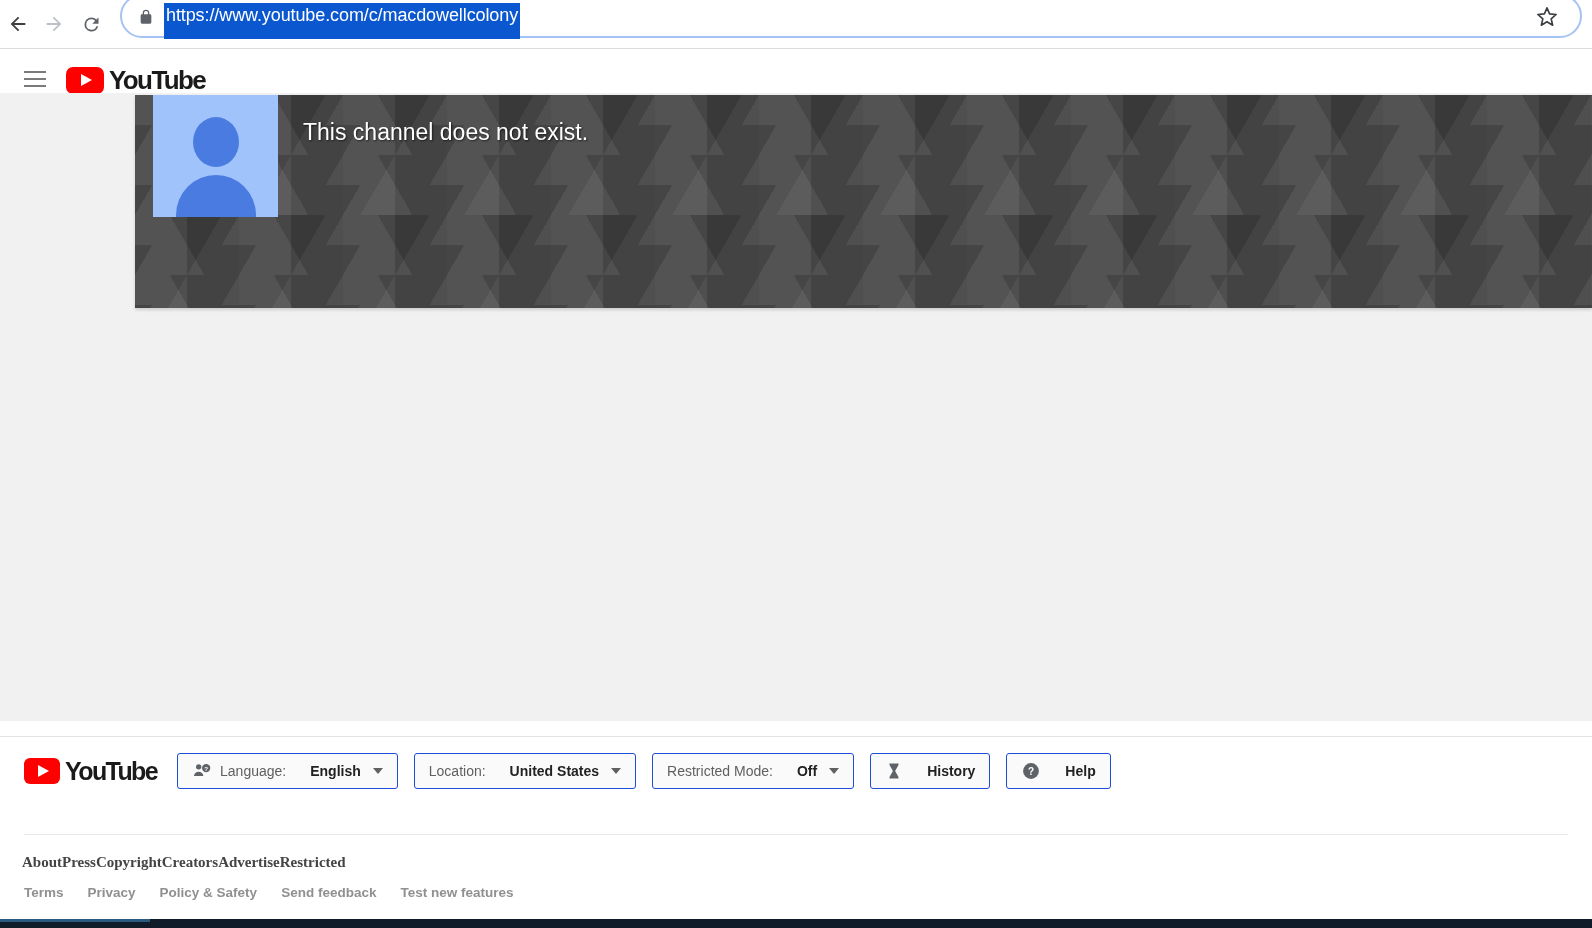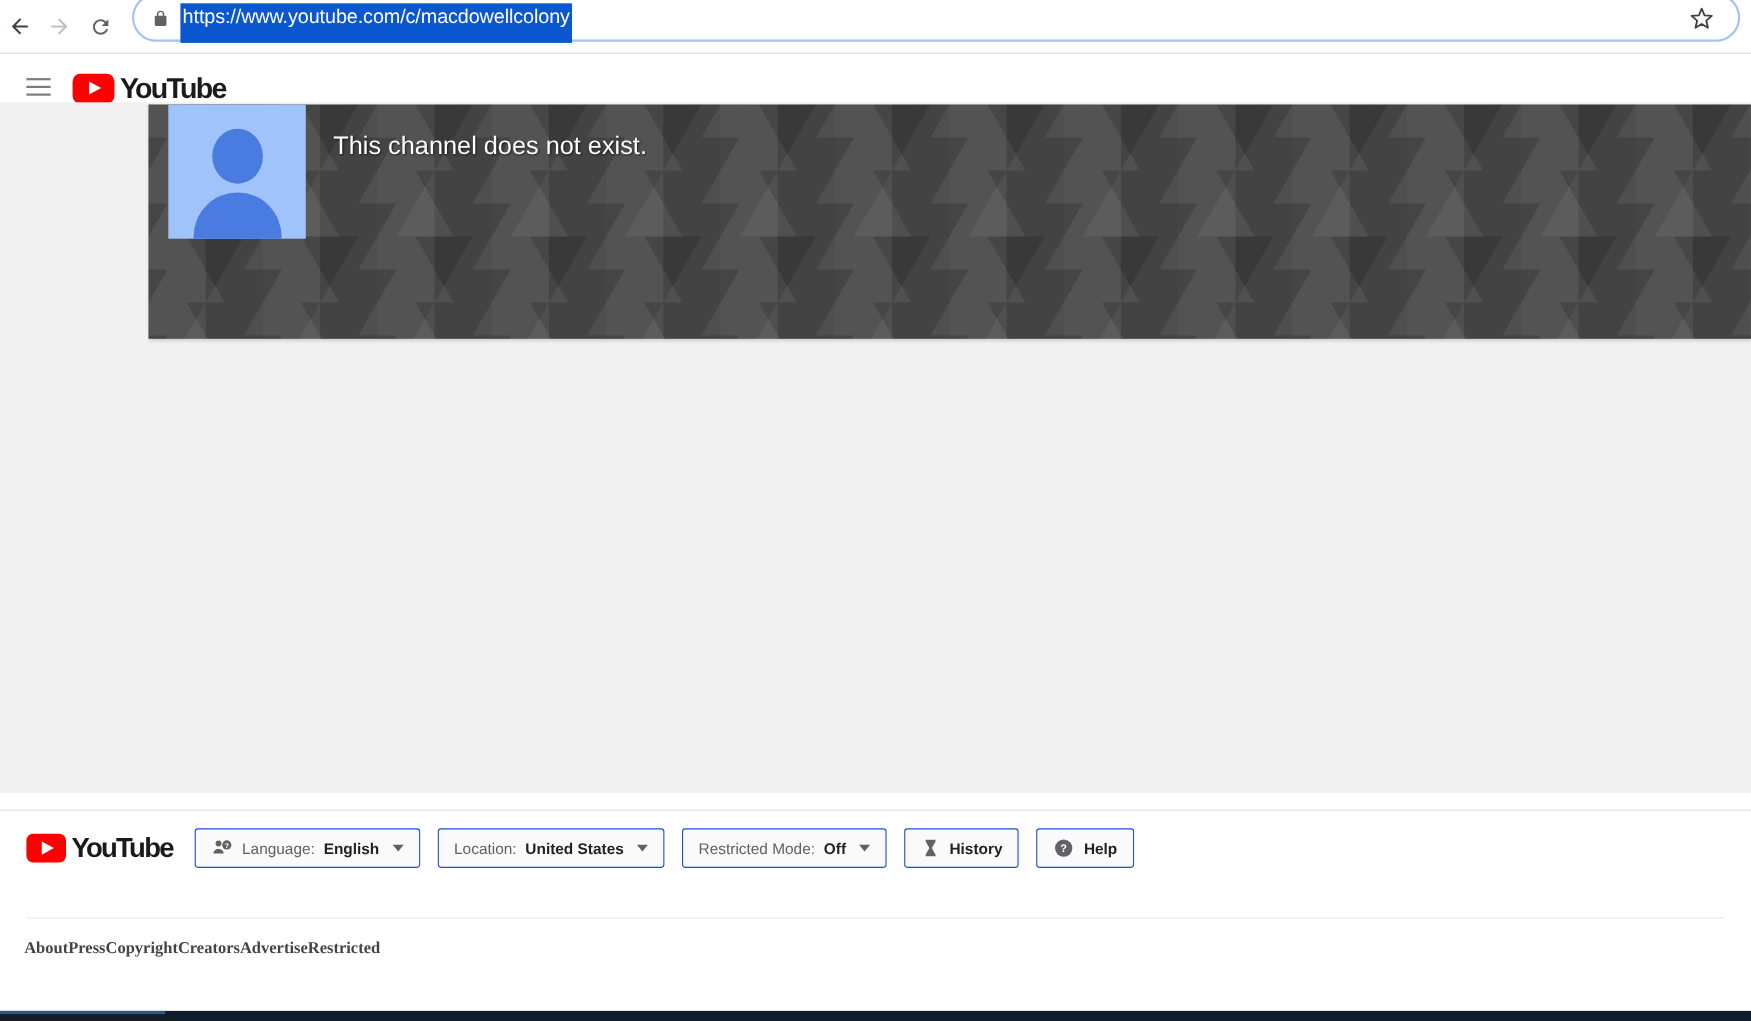--- a/index.html
+++ b/index.html
@@ -226,21 +226,21 @@
     border-radius: 3px;
     background: #fafafa;
     display: flex; align-items: center; gap: 8px;
     padding: 0 14px;
     font-size: 14px;
     color: #606060;
     cursor: pointer;
     box-sizing: border-box;
     white-space: nowrap;
   }
-  .pill b { color: #222222; font-weight: bold; }
+  .pill b { color: #222222; font-weight: bold; margin-left: 16px; }
   .caret {
     width: 0; height: 0;
     border-left: 5px solid transparent;
     border-right: 5px solid transparent;
     border-top: 6px solid #606060;
     margin-left: 4px;
   }
 
   .footer-links-primary {
     position: absolute;
@@ -411,16 +411,23 @@
 
   <div class="footer-links-primary">
     <a href="#">About</a>
     <a href="#">Press</a>
     <a href="#">Copyright</a>
     <a href="#">Creators</a>
     <a href="#">Advertise</a>
     <a href="#">Restricted</a>
   </div>
 
+  <div class="footer-links-secondary">
+    <a href="#">Terms</a>
+    <a href="#">Privacy</a>
+    <a href="#">Policy &amp; Safety</a>
+    <a href="#">Send feedback</a>
+    <a href="#">Test new features</a>
+  </div>
 </div>
 
 <div class="bottom-bar"></div>
 <div class="bottom-bar-accent"></div>
 
 </body></html>

